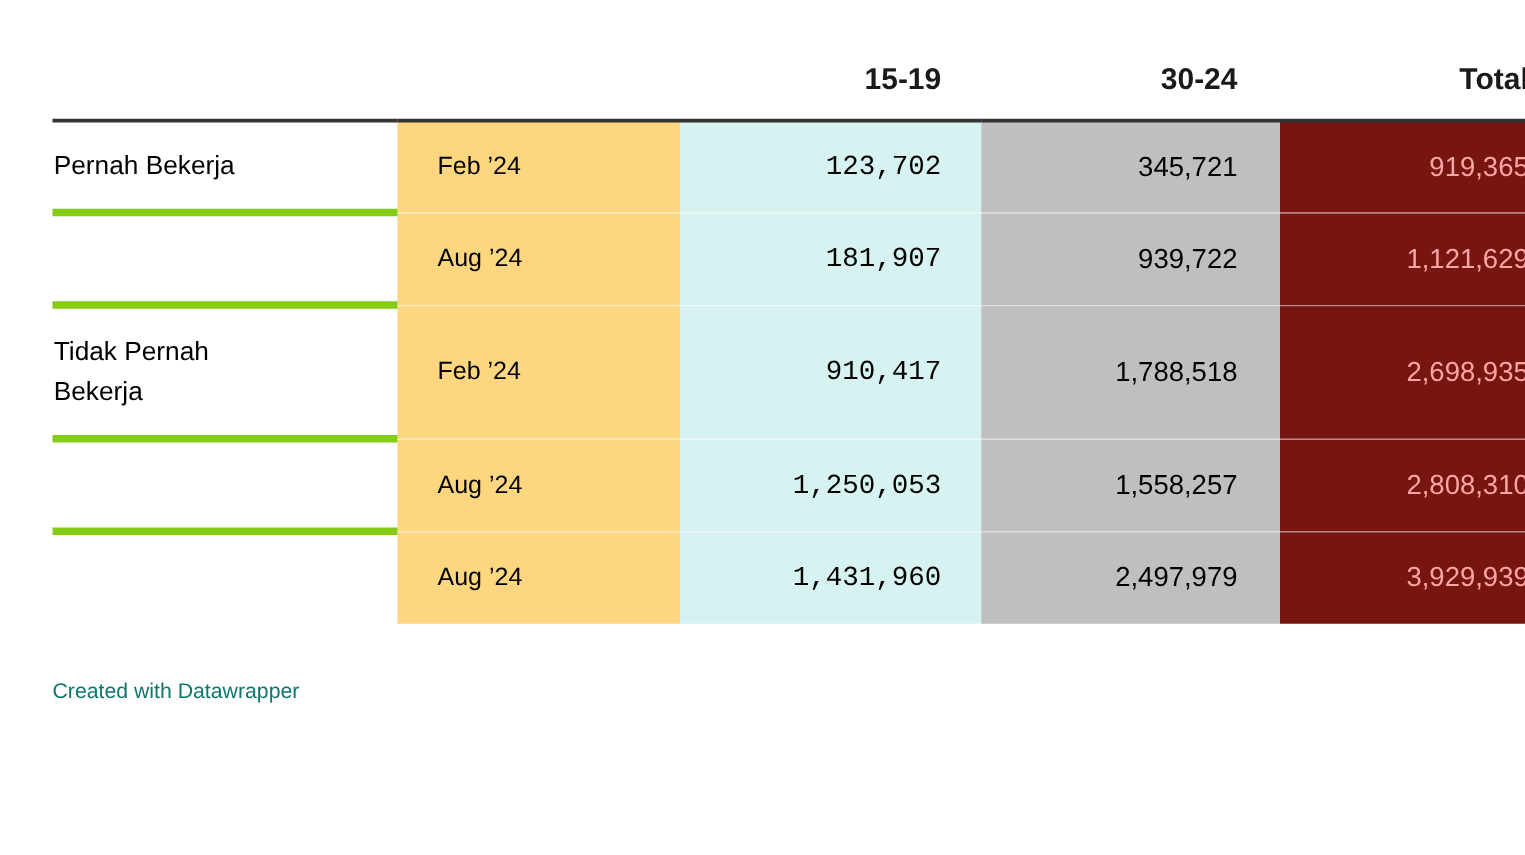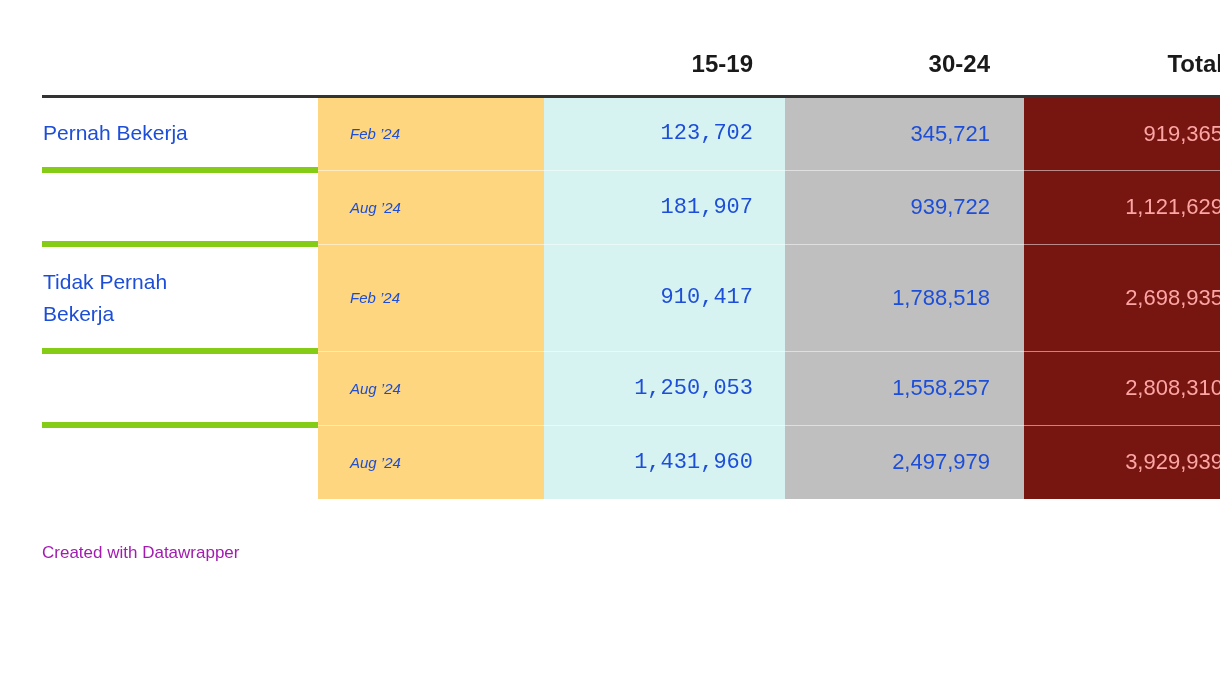--- a/index.html
+++ b/index.html
@@ -41,39 +41,38 @@
   thead th.h-a1    { padding-right: 32px; }
   thead th.h-a2    { padding-right: 34px; }
   thead th.h-total { padding-right: 12px; }
 
   tbody tr.r-normal { height: 74px; }
   tbody tr.r-tall   { height: 107px; }
 
   tbody td {
     vertical-align: middle;
     font-size: 22px;
-    color: #1d4ed8;
+    color: #000000;
   }
   td.label {
     text-align: left;
     font-size: 21px;
     line-height: 1.5;
     padding-right: 20px;
     background: #ffffff;
   }
   td.label .label-text {
     display: inline-block;
     max-width: 160px;
   }
   td.period {
     background: var(--period_bg, #FDD67F);
     text-align: left;
-    font-size: 15px;
+    font-size: 20px;
     padding-left: 32px;
-    font-style: italic;
   }
   td.num { text-align: right; }
   td.n-a1 {
     background: var(--age1_bg, #D7F3F1);
     padding-right: 32px;
     font-family: Liberation Mono, monospace;
   }
   td.n-a2 {
     background: var(--age2_bg, #BFBFBF);
     padding-right: 34px;
@@ -87,21 +86,21 @@
   
   tbody tr + tr td { border-top: 1px solid rgba(255,255,255,0.5); }
   tbody tr + tr td.label { border-top: 6px solid #84cc16; }
 
   .footer {
     margin-top: 44px;
     font-size: 17px;
     color: #9b9b9b;
   }
   .footer a {
-    color: #a21caf;
+    color: #0f766e;
     text-decoration: none;
     cursor: pointer;
   }
 </style>
 </head>
 <body>
 
 <div class="page">
 
   <table class="dw-table">

